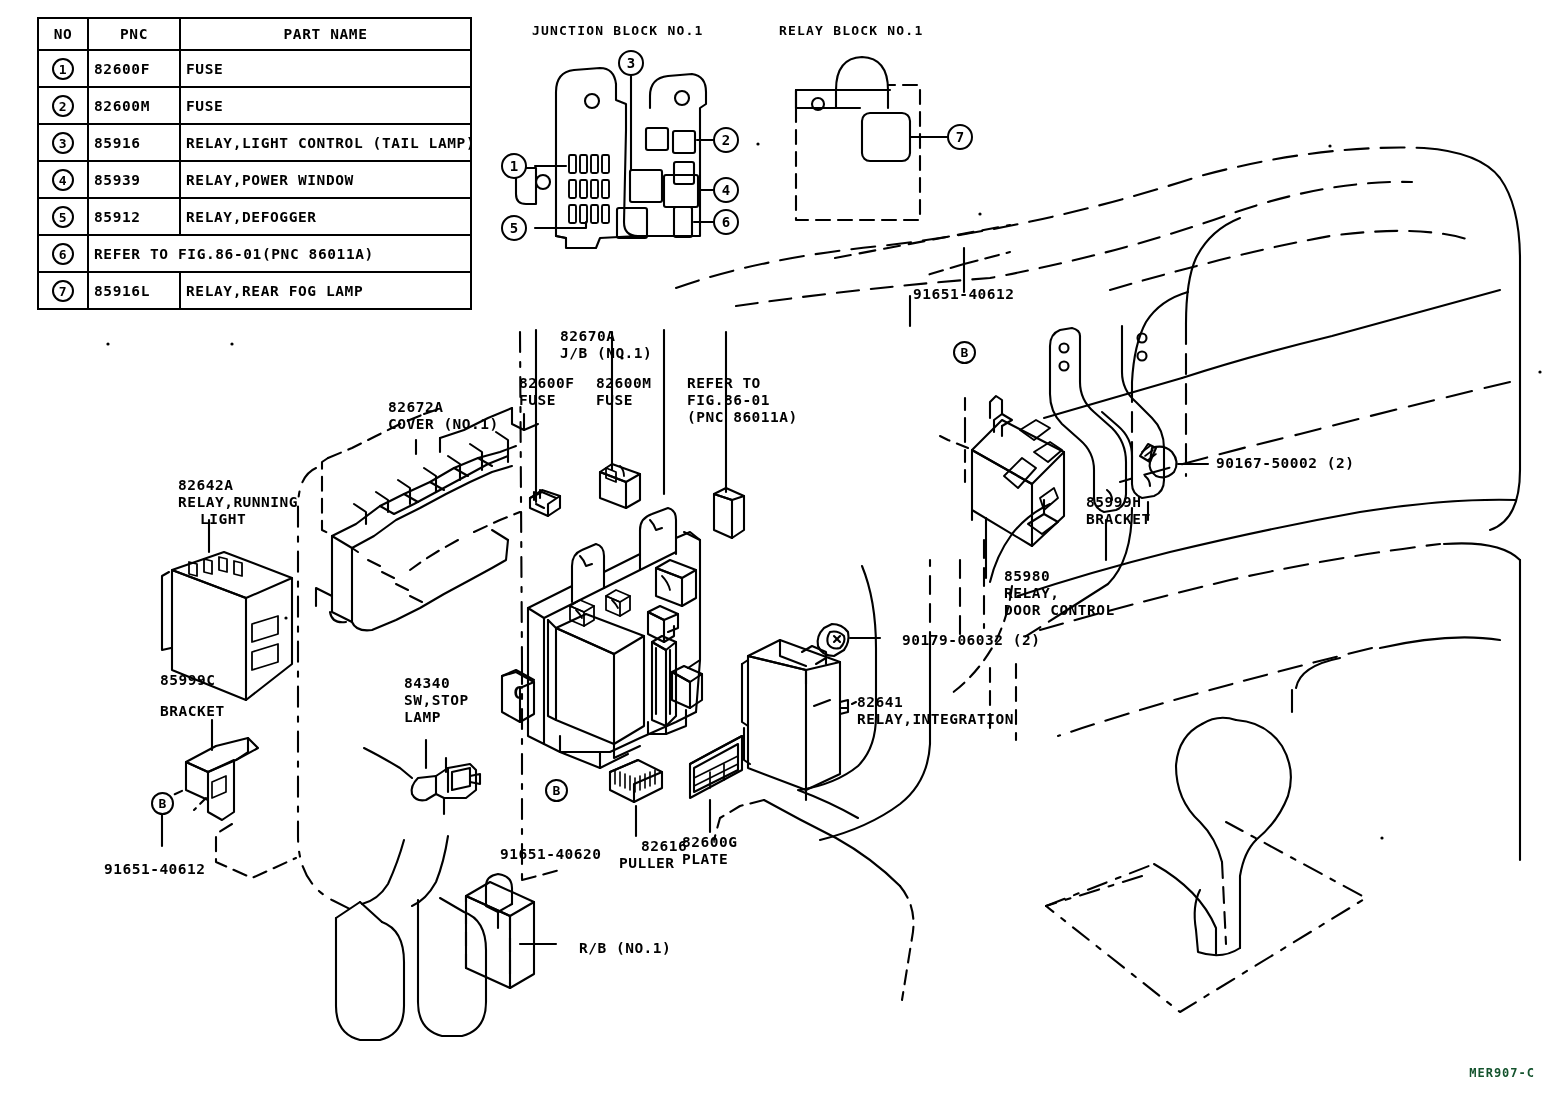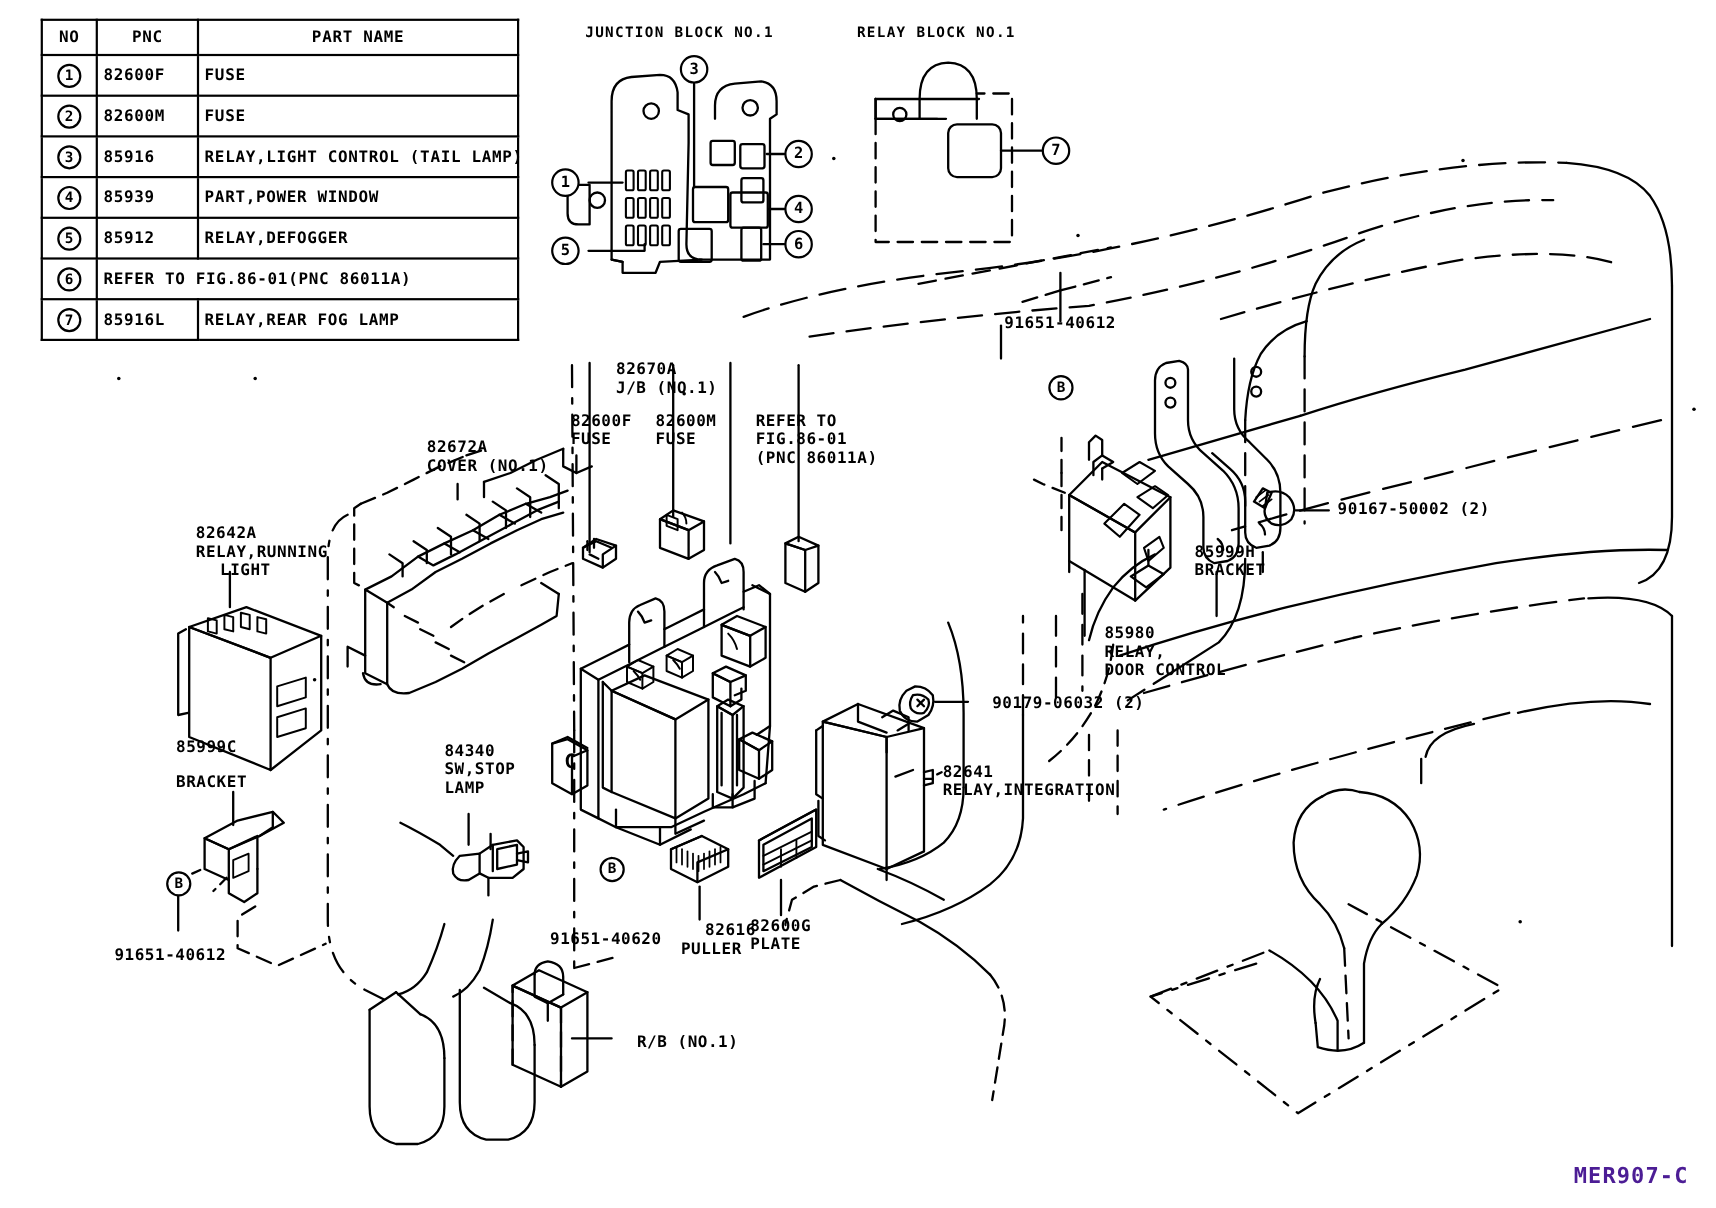--- a/index.html
+++ b/index.html
@@ -87,24 +87,24 @@
   }
   .bubble.sm {
     width: 23px; height: 23px; line-height: 20px; font-size: 13px;
   }
   #art { position: absolute; left: 0; top: 0; }
   .drawing-no {
     position: absolute;
     right: 25px;
     bottom: 18px;
     font-family: "DejaVu Sans Mono", monospace;
-    font-size: 20px;
+    font-size: 12px;
     font-weight: bold;
     letter-spacing: 1px;
-    color: #4c1d95;
+    color: #14532d;
   }
 </style>
 </head>
 <body>
 
 <div id="page">
 
   <table id="parts-table">
     <tbody>
         <tr>
@@ -123,21 +123,21 @@
       <td>FUSE</td>
     </tr>
     <tr>
       <td class="col-no"><span class="circ-num">3</span></td>
       <td class="col-pnc">85916</td>
       <td>RELAY,LIGHT CONTROL (TAIL LAMP)</td>
     </tr>
     <tr>
       <td class="col-no"><span class="circ-num">4</span></td>
       <td class="col-pnc">85939</td>
-      <td>PART,POWER WINDOW</td>
+      <td>RELAY,POWER WINDOW</td>
     </tr>
     <tr>
       <td class="col-no"><span class="circ-num">5</span></td>
       <td class="col-pnc">85912</td>
       <td>RELAY,DEFOGGER</td>
     </tr>
     <tr>
       <td class="col-no"><span class="circ-num">6</span></td>
       <td colspan="2">REFER TO FIG.86-01(PNC 86011A)</td>
     </tr>

